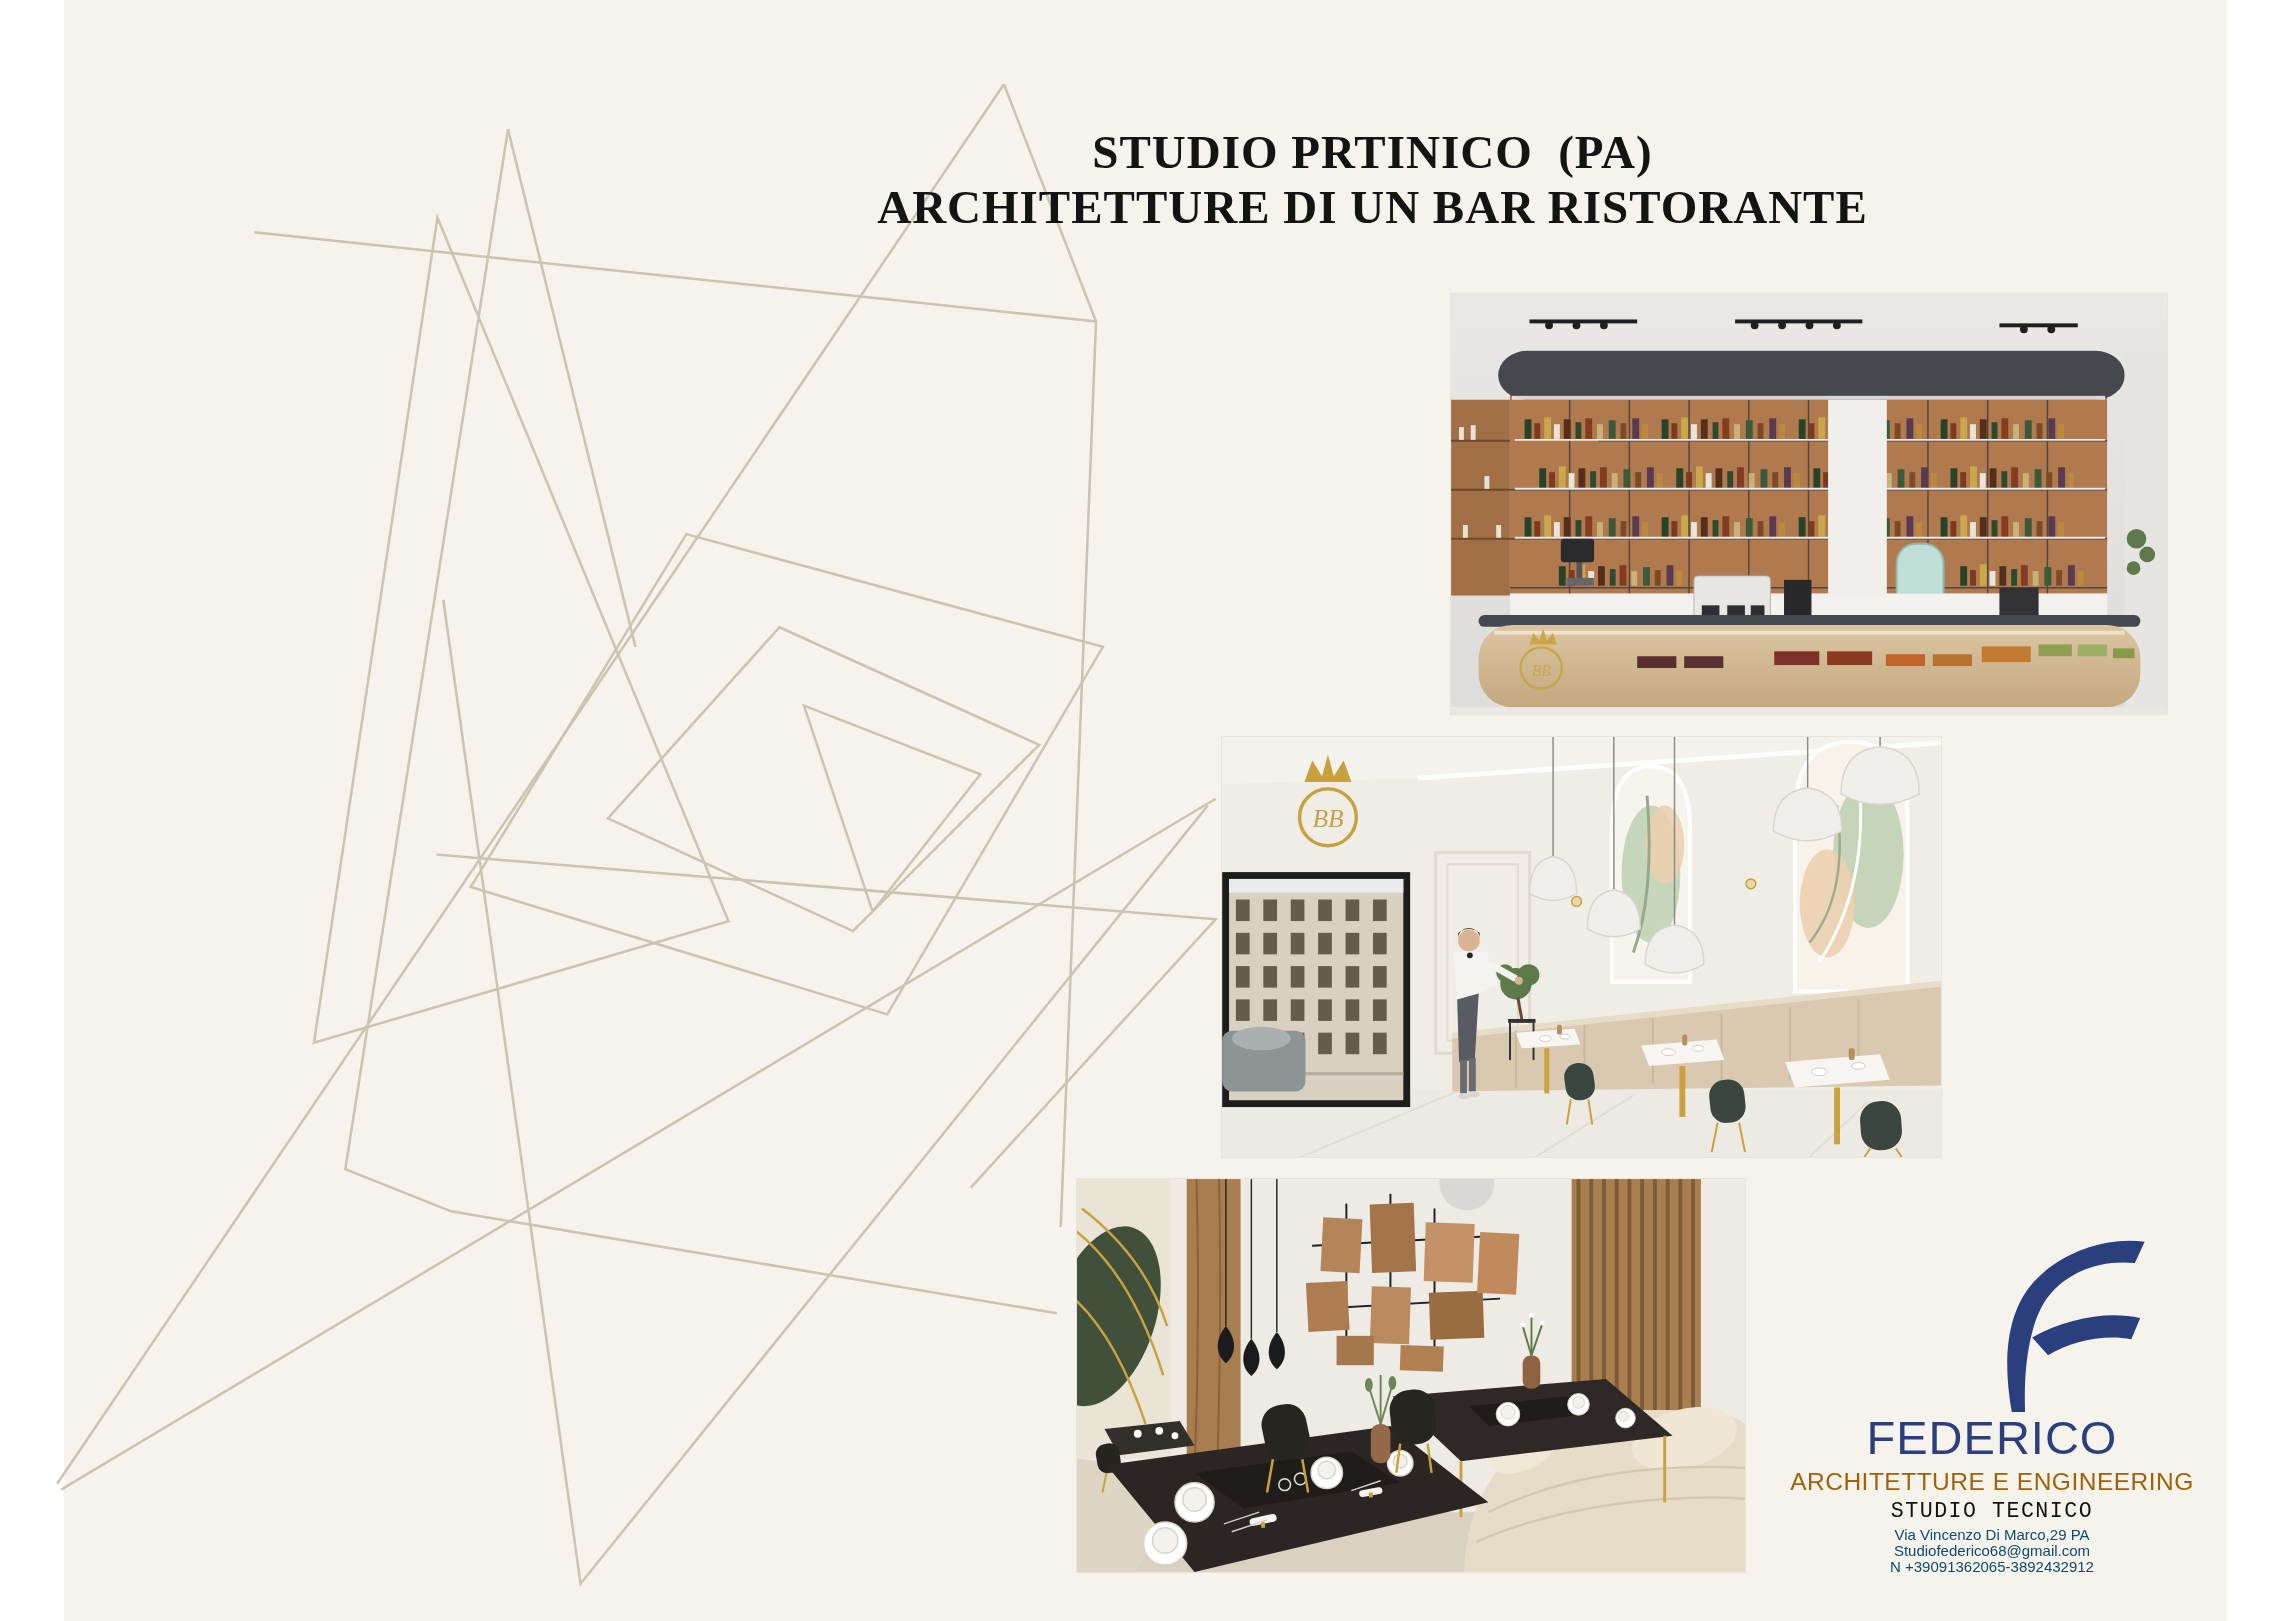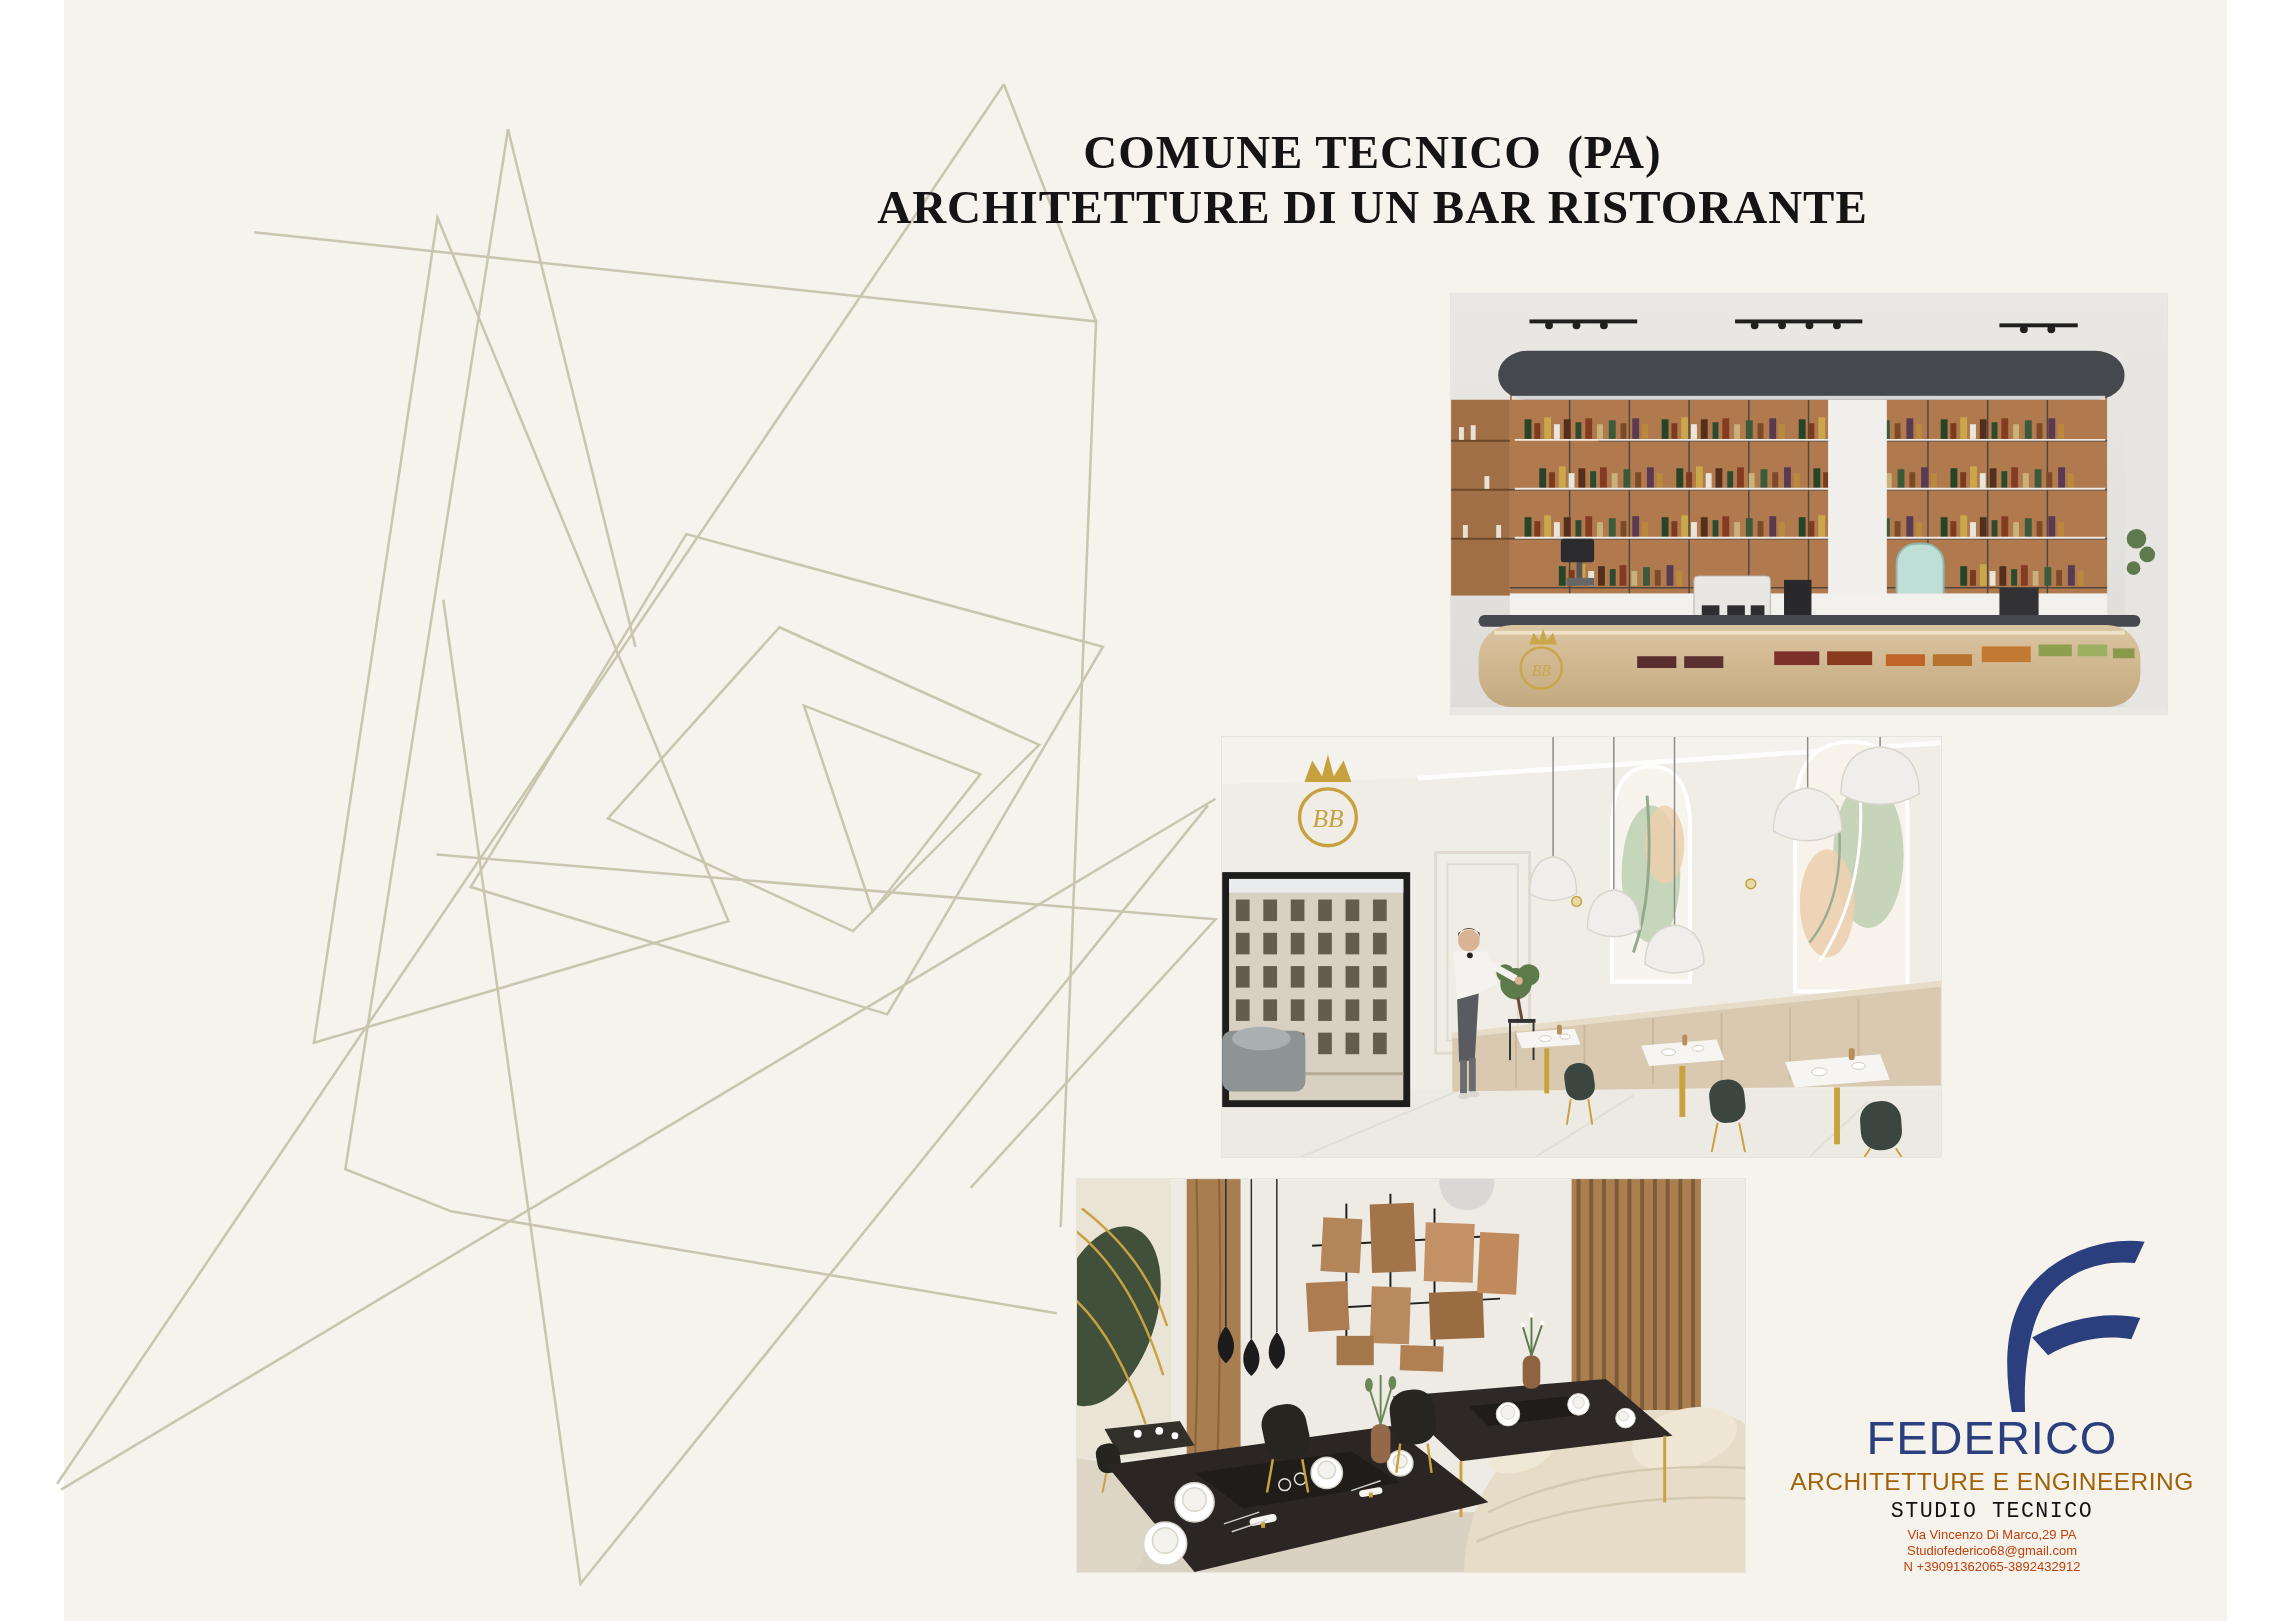--- a/index.html
+++ b/index.html
@@ -14,21 +14,21 @@
   .render svg{display:block;}
   #render-bar{left:1451px;top:294px;width:716px;height:420px;}
   #render-dining{left:1222px;top:737px;width:719px;height:420px;}
   #render-tables{left:1077px;top:1179px;width:668px;height:393px;}
   .brand{position:absolute;left:1786px;top:1233px;width:412px;text-align:center;}
   .brand-swoosh{width:240px;height:186px;margin-left:135px;display:block;}
   .brand-wordmark{font-size:47px;line-height:57px;letter-spacing:1px;color:#2b3e7d;margin-top:-9.8px;
                   font-weight:400;}
   .brand-tagline{font-size:24.5px;line-height:27.4px;color:#a16207;letter-spacing:0.5px;margin-top:2px;}
   .brand-studio{font-size:21.6px;line-height:24.5px;color:#121212;letter-spacing:1.5px;margin-top:2.9px;font-family:Liberation Mono, monospace;}
-  .brand-contact{font-size:13px;line-height:16px;color:#c2410c;margin-top:3.9px;}
+  .brand-contact{font-size:15px;line-height:16px;color:#0c4a6e;margin-top:3.9px;}
 </style>
 </head>
 <body>
 
 <div class="page">
   <div class="canvas"></div>
 
   <svg class="line-art" viewBox="0 0 2339 1654" xmlns="http://www.w3.org/2000/svg">
     <g fill="none" stroke="#c8c3ad" stroke-width="2.6" opacity="0.95">
       <polyline points="259,237 1118,328 1082,1252"></polyline>
@@ -40,21 +40,21 @@
       <polyline points="452,612 592,1616 1232,822"></polyline>
       <polyline points="62,1520 1240,815"></polyline>
       <polygon points="700,545 1125,660 905,1035 480,905"></polygon>
       <polygon points="795,640 1060,760 870,950 620,835"></polygon>
       <polyline points="445,872 1240,938 990,1212"></polyline>
       <polygon points="820,720 1000,790 890,930"></polygon>
     </g>
   </svg>
 
   <div class="title-block">
-    <div class="title-line">COMUNE TECNICO  (PA)</div>
+    <div class="title-line">STUDIO PRTINICO  (PA)</div>
     <div class="title-line">ARCHITETTURE DI UN BAR RISTORANTE</div>
   </div>
 
   <div class="render" id="render-bar">
     <svg viewBox="0 0 731 429" width="716" height="420" xmlns="http://www.w3.org/2000/svg" xmlns:xlink="http://www.w3.org/1999/xlink">
       <defs>
         <linearGradient id="barWall" x1="0" y1="0" x2="0" y2="1">
           <stop offset="0" stop-color="#e9e8e5"></stop>
             <stop offset="1" stop-color="#dddcd8"></stop>
         </linearGradient>

